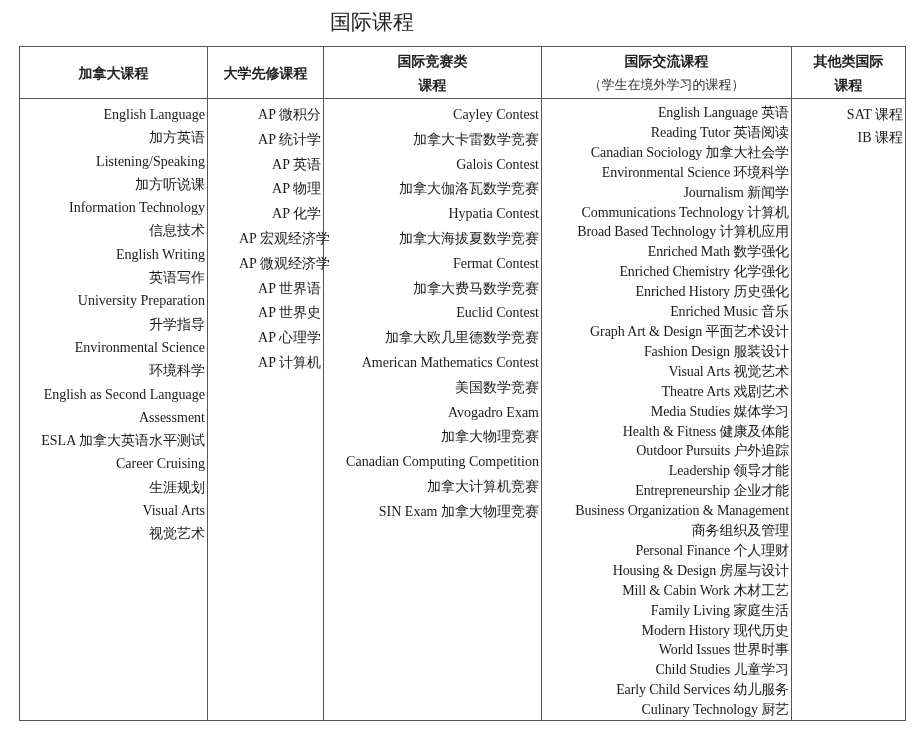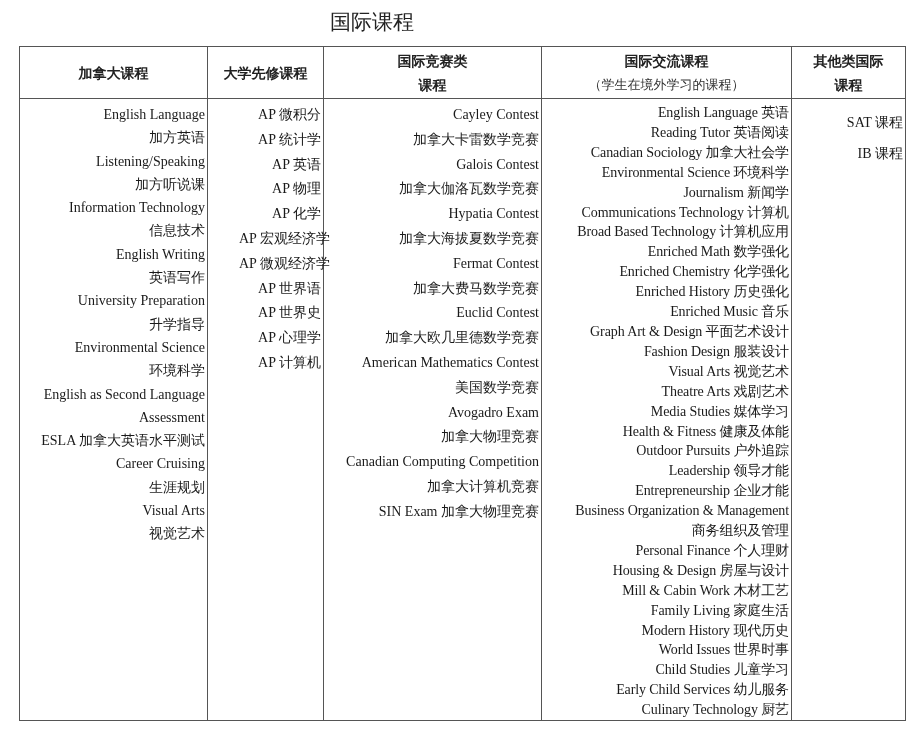--- a/index.html
+++ b/index.html
@@ -40,21 +40,21 @@
   }
   table.courses td { padding: 4px 2px 0 3px; text-align: right; }
   ul.list { list-style: none; margin: 0; padding: 0; }
   ul.list li {
     font-size: 14px; white-space: nowrap; color: #1a1a1a;
   }
   .col1 li { line-height: 23.3px; }
   .col2 li { line-height: 24.8px; margin-left: 28px; }
   .col3 li { line-height: 24.8px; }
   .col4 li { line-height: 19.9px; letter-spacing: -0.1px; }
-  .col5 li { line-height: 23px; margin-top: 8px; }
+  .col5 li { line-height: 23px; }
   col.c1 { width: 188px; }
   col.c2 { width: 116px; }
   col.c3 { width: 218px; }
   col.c4 { width: 250px; }
   col.c5 { width: 114px; }
 </style>
 </head>
 <body>
 
 <div class="title">国际课程</div>

